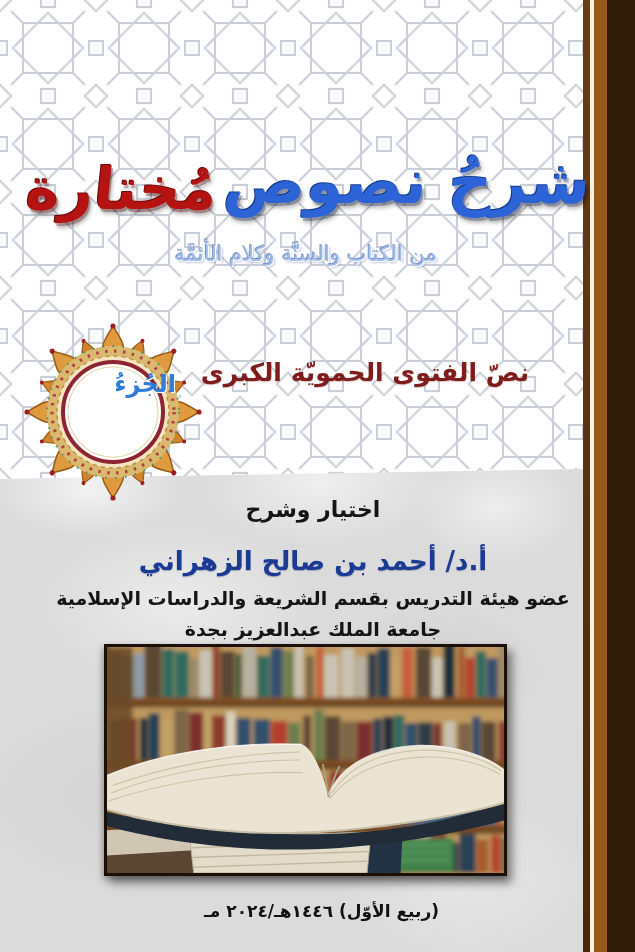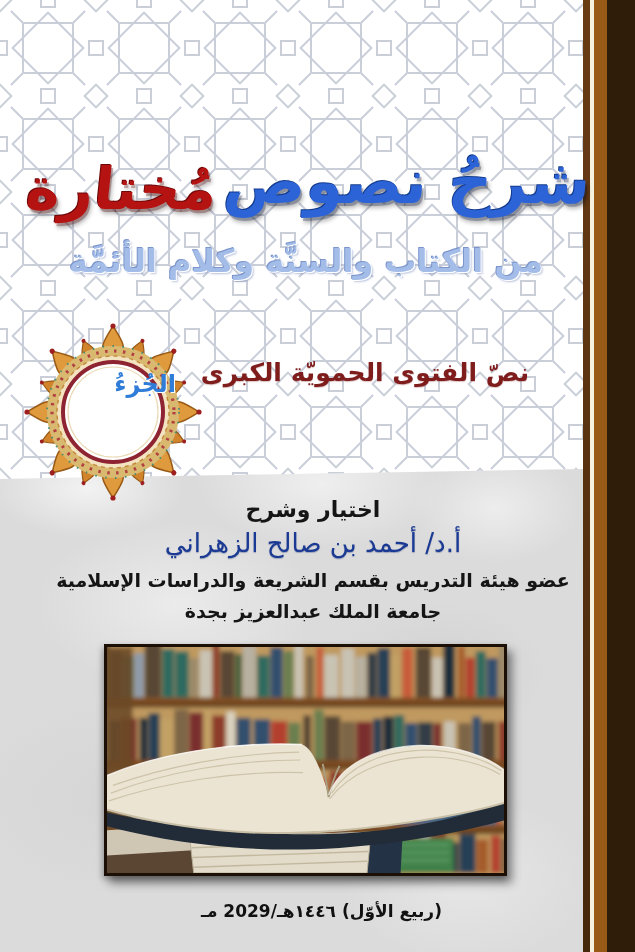--- a/index.html
+++ b/index.html
@@ -46,37 +46,37 @@
     text-shadow:-1px -1px 0 #123a8c, 2px 3px 0 rgba(10,25,70,.28), 3px 5px 4px rgba(0,0,0,.28);
     transform:skewX(-4deg);display:inline-block;
   }
   .title-red{
     font-size:58px;color:#b51212;
     text-shadow:-1px -1px 0 #6e0808, 2px 3px 0 rgba(90,5,5,.3), 3px 5px 4px rgba(0,0,0,.28);
     transform:skewX(-6deg) translateY(6px);display:inline-block;margin-left:6px;
   }
   .subtitle{
     left:25px;top:242px;width:562px;text-align:center;
-    font-size:32px;font-weight:bold;color:#a3bde8;letter-spacing:1px;
+    font-size:21px;font-weight:normal;color:#a3bde8;letter-spacing:1px;
     text-shadow:-1px -1px 0 #7b95cc, 1px 1px 0 #ffffff, 2px 2px 2px rgba(120,140,190,.5);
   }
   .work-lines{
     left:150px;top:348px;width:430px;text-align:center;
     font-size:25px;font-weight:bold;color:#7f1d1d;line-height:49px;
     text-shadow:0 1px 1px rgba(120,30,30,.25);
   }
   .badge-text{
     left:50px;top:368px;width:126px;
     font-size:24px;font-weight:bold;color:#2f7dd9;line-height:33px;
     text-shadow:1px 1px 0 #ffffff;
   }
   .editor-block{left:30px;top:497px;width:566px;text-align:center;color:#151515;}
-  .editor-label{font-size:22px;font-weight:bold;letter-spacing:2px;margin-bottom:6px;}
+  .editor-label{font-size:22px;font-weight:bold;letter-spacing:2px;margin-bottom:24px;}
   .editor-name{
-    font-size:26px;font-weight:normal;color:#1b3a94;margin-bottom:11px;
+    font-size:26px;font-weight:bold;color:#1b3a94;margin-bottom:11px;
     text-shadow:0 1px 1px rgba(20,40,110,.3);
   }
   .editor-aff{font-size:19px;font-weight:bold;margin-bottom:9px;}
   .editor-uni{font-size:19px;font-weight:bold;}
   .date-line{
     left:60px;top:901px;width:523px;text-align:center;
     font-size:17px;font-weight:bold;color:#111111;
   }
 
   
@@ -356,15 +356,15 @@
         <path d="M4,150 C60,128 130,116 196,116 M2,158 C60,138 135,127 199,129 M6,142 C62,122 130,109 195,108" stroke="#cdc3a8" stroke-width="1.2" fill="none"></path>
         <path d="M228,150 C245,124 275,108 318,106 C352,105 384,115 400,127 M226,156 C244,132 276,115 320,113 C352,112 382,120 399,131" stroke="#cdc3a8" stroke-width="1.2" fill="none"></path>
         <path d="M219,120 C222,135 224,146 225,154 C227,146 231,132 236,122" stroke="#a89d80" stroke-width="2" fill="none"></path>
         <path d="M0,132 C50,110 125,97 198,100" stroke="#ffffff" stroke-width="1.5" opacity="0.8" fill="none"></path>
         <path d="M225,152 C236,122 270,103 316,101 C352,100 386,112 403,126" stroke="#ffffff" stroke-width="1.2" opacity="0.7" fill="none"></path>
         <path d="M0,167 C42,179 105,191 172,191 C245,191 345,177 403,160" stroke="#c9bfa6" stroke-width="2" fill="none"></path>
       </g>
     </svg>
   </div>
 
-  <div class="abs date-line rtl">(ربيع الأوّل) ١٤٤٦هـ/2029 مـ</div>
+  <div class="abs date-line rtl">(ربيع الأوّل) ١٤٤٦هـ/٢٠٢٤ مـ</div>
 
 </div>
 
 </body></html>

